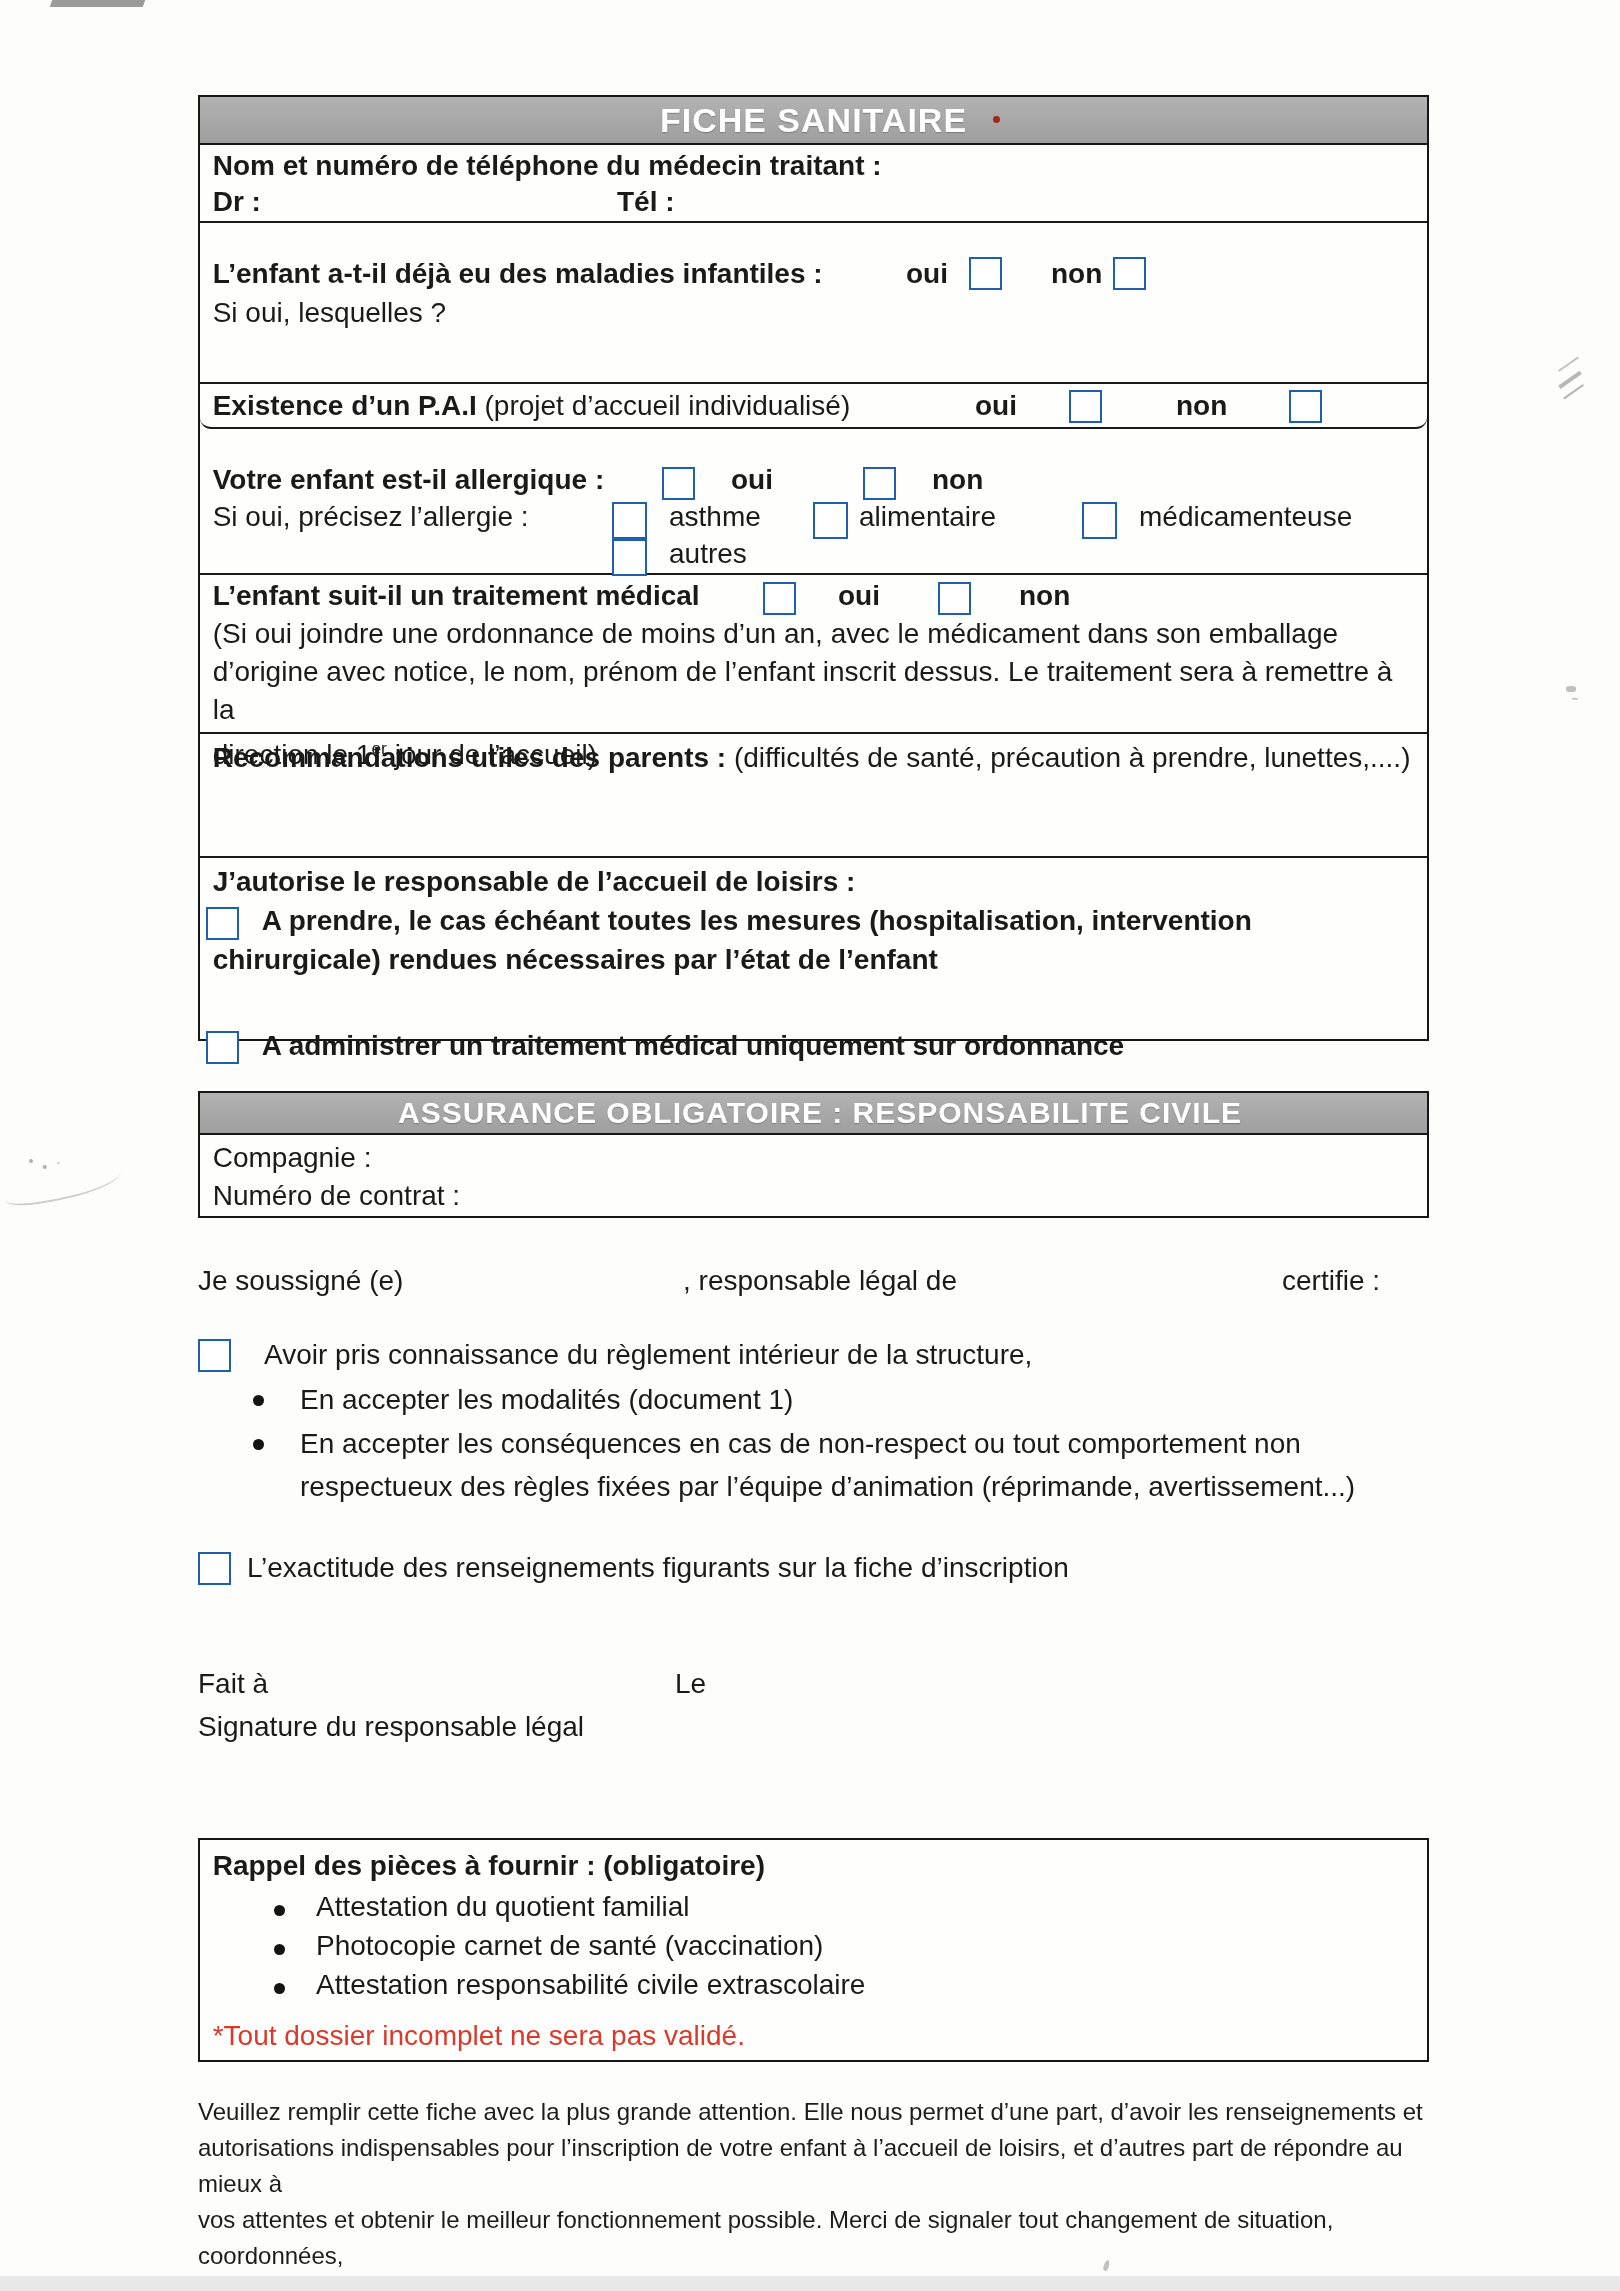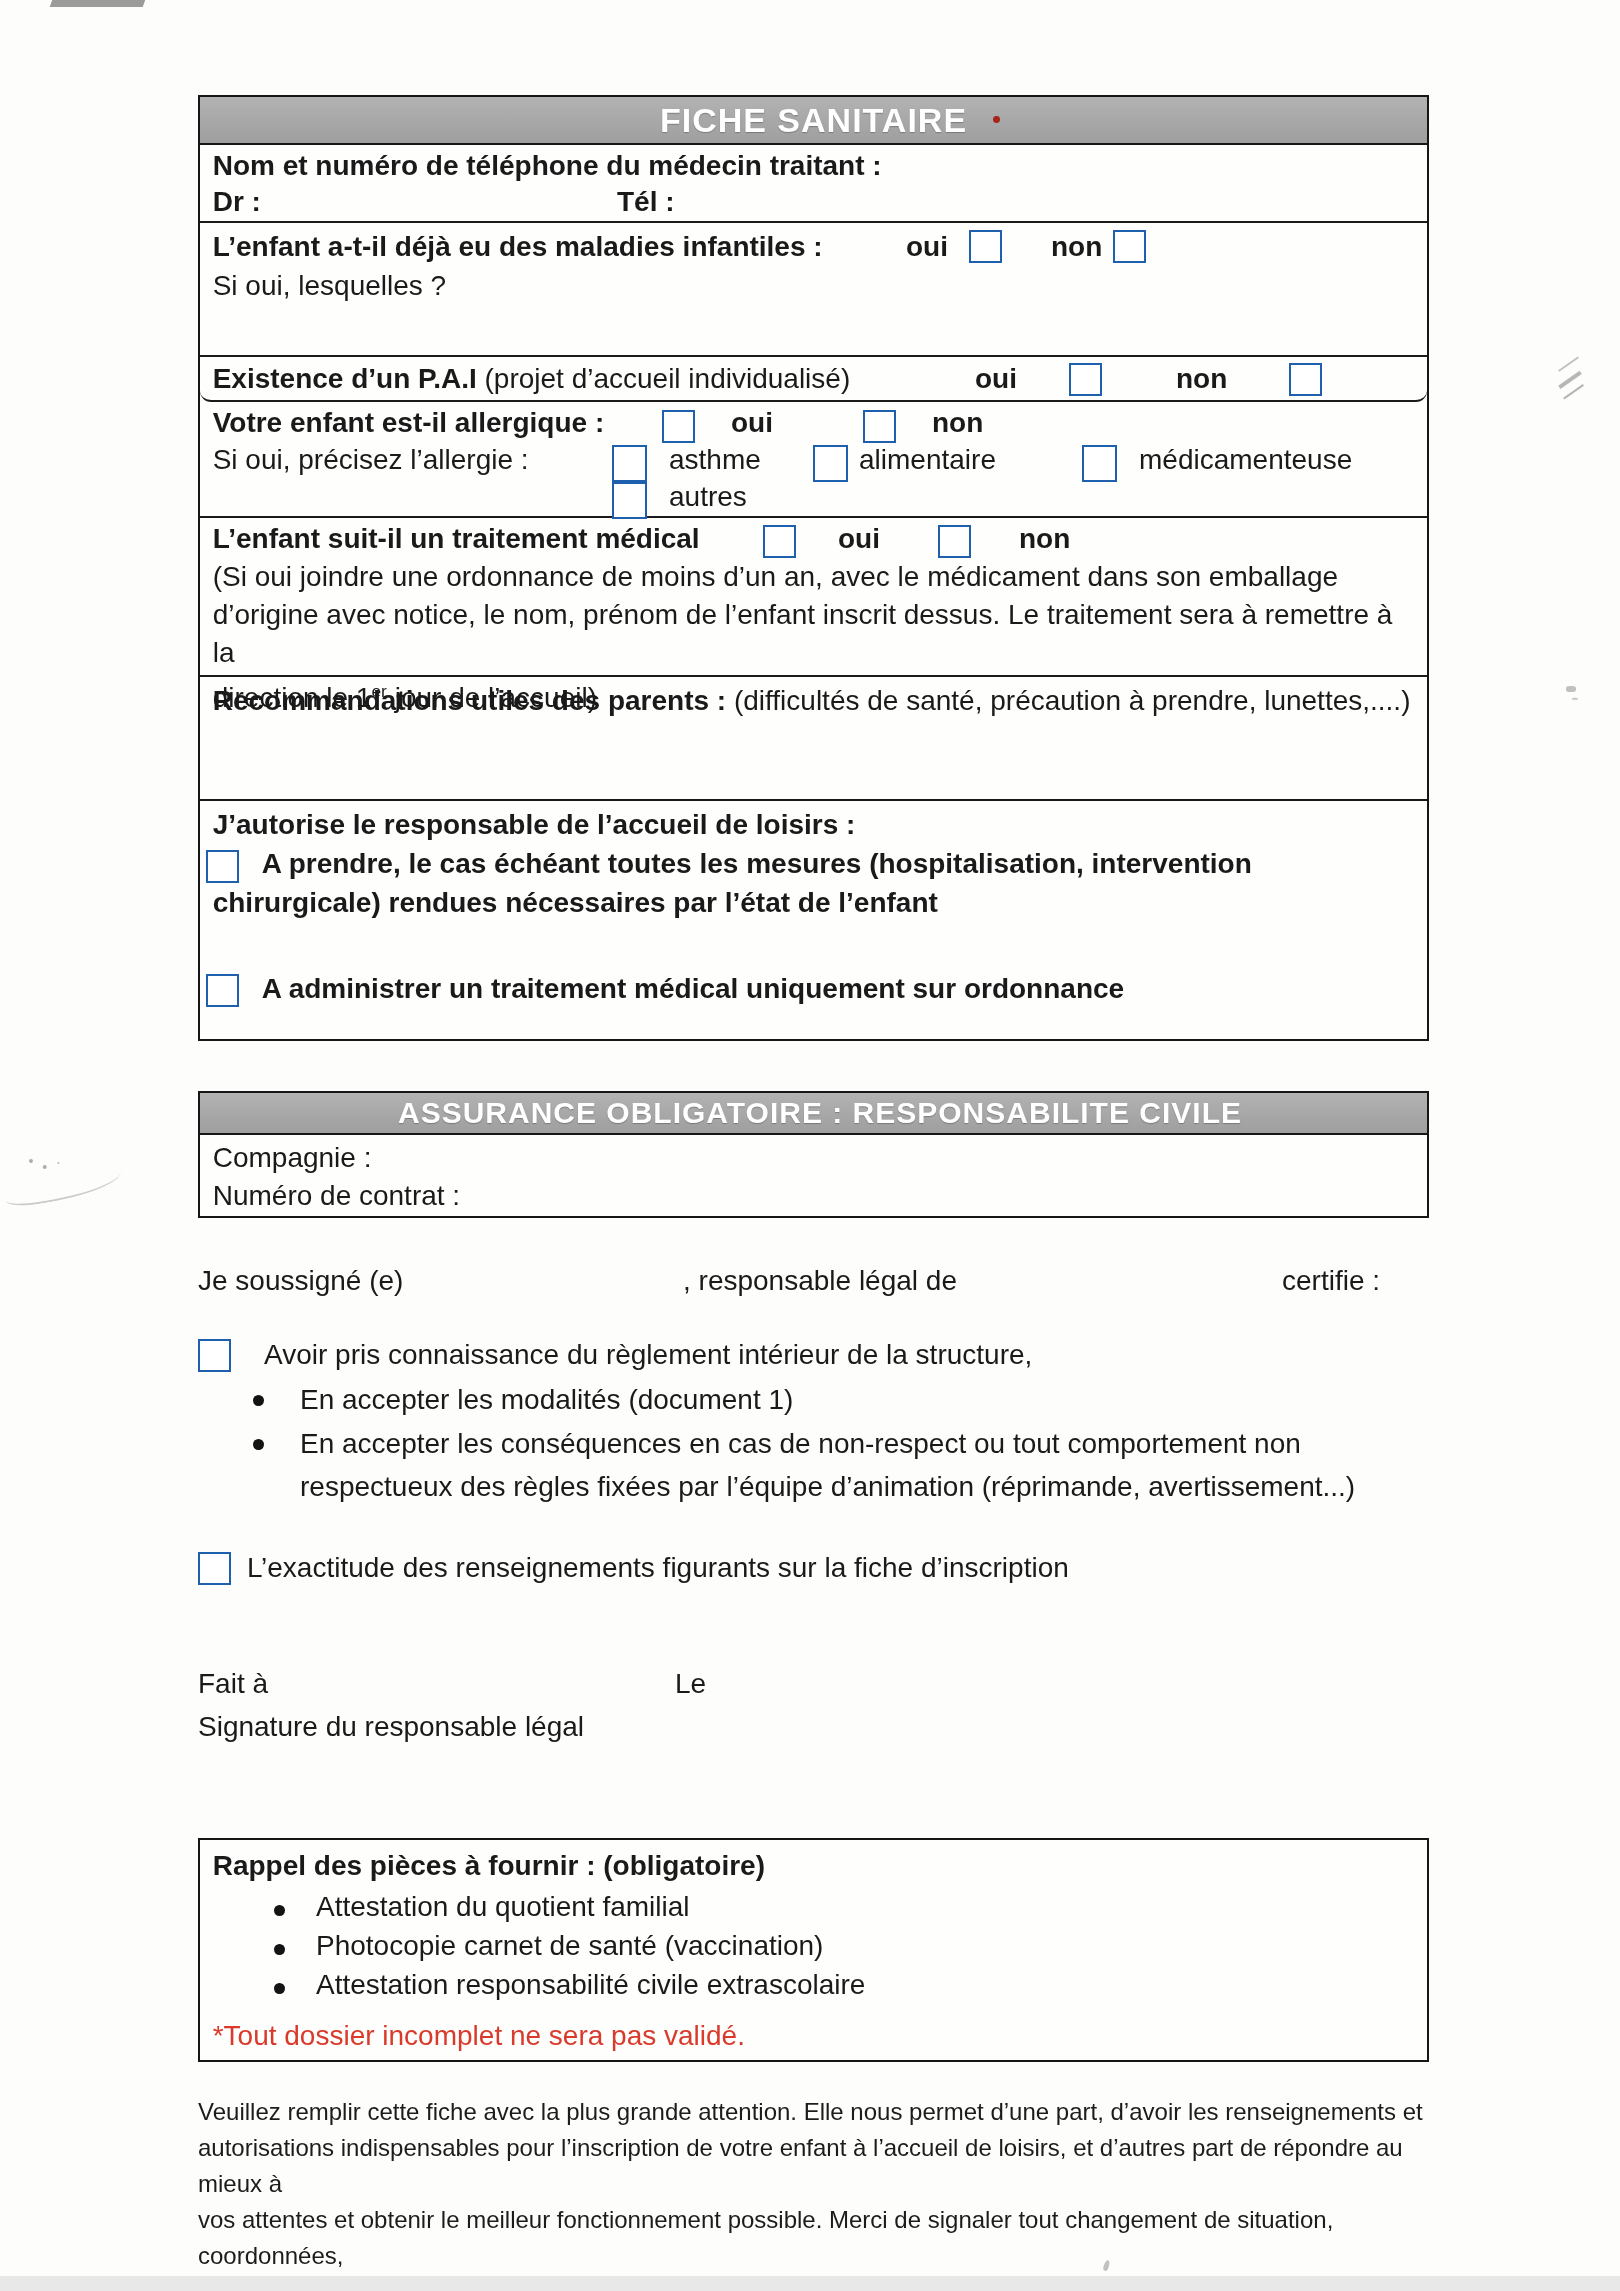--- a/index.html
+++ b/index.html
@@ -45,38 +45,38 @@
     </header>
 
     <div class="row" style="height:78px; line-height:36px; padding-top:2.9px;">
       <div class="b">Nom et numéro de téléphone du médecin traitant :</div>
       <div>
         <span class="b">Dr :</span>
         <span class="al b" style="left:417px; top:39px;">Tél :</span>
       </div>
     </div>
 
-    <div class="row" style="height:134px;">
+    <div class="row" style="height:134px;margin-top:27px;">
       <div class="b">L’enfant a-t-il déjà eu des maladies infantiles :</div>
       <span class="al b" style="left:706px; top:3.9px;">oui</span>
       <span class="cb" style="left:769px; top:6.9px;"></span>
       <span class="al b" style="left:851px; top:3.9px;">non</span>
       <span class="cb" style="left:913px; top:6.9px;"></span>
       <div>Si oui, lesquelles ?</div>
     </div>
 
     <div class="row" style="height:45px; padding-top:2px;border-radius:11px;">
       <span class="b">Existence d’un P.A.I</span><span> (projet d’accueil individualisé)</span>
       <span class="al b" style="left:775px; top:2px;">oui</span>
       <span class="cb" style="left:869px; top:5.9px;"></span>
       <span class="al b" style="left:976px; top:2px;">non</span>
       <span class="cb" style="left:1089px; top:5.9px;"></span>
     </div>
 
-    <div class="row" style="height:116px; line-height:37px; padding-top:2px;">
+    <div class="row" style="height:116px; line-height:37px; padding-top:2px;margin-top:30px;">
       <div class="b">Votre enfant est-il allergique :</div>
       <span class="cb" style="left:462px; top:7.8px;"></span>
       <span class="al b" style="left:531px; top:2px;">oui</span>
       <span class="cb" style="left:663px; top:7.8px;"></span>
       <span class="al b" style="left:732px; top:2px;">non</span>
 
       <div>Si oui, précisez l’allergie :</div>
       <span class="cb cb-lg" style="left:412px; top:43px;"></span>
       <span class="al" style="left:469px; top:39px;">asthme</span>
       <span class="cb cb-lg" style="left:613px; top:43px;"></span>

